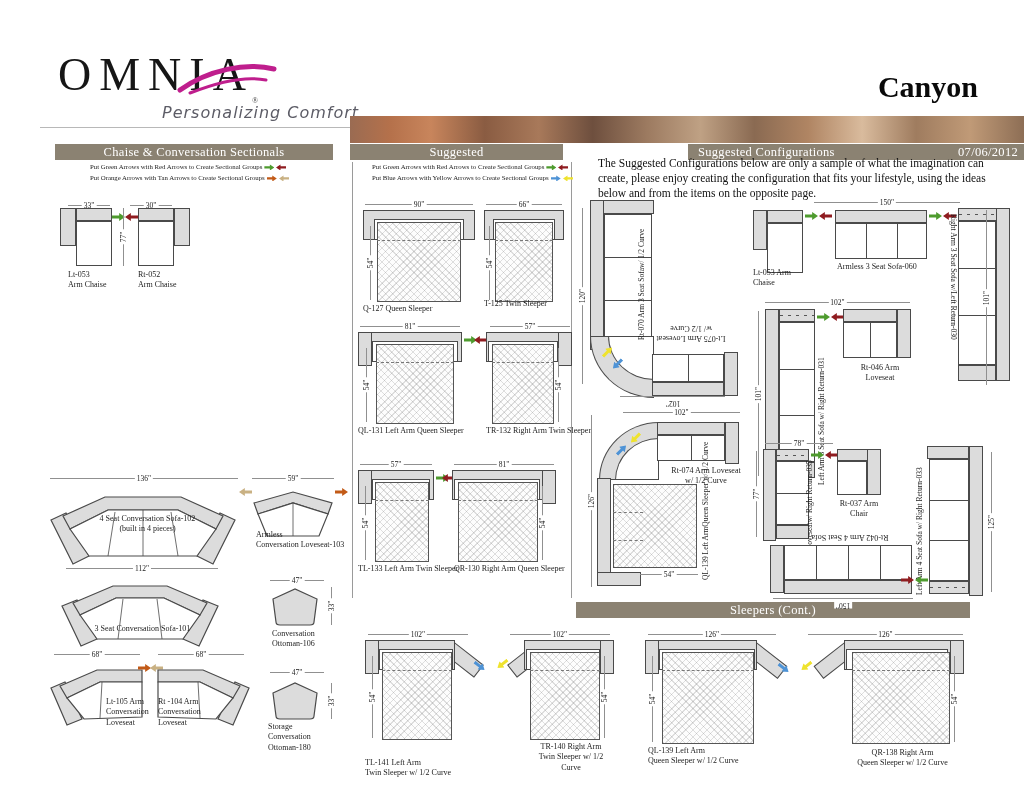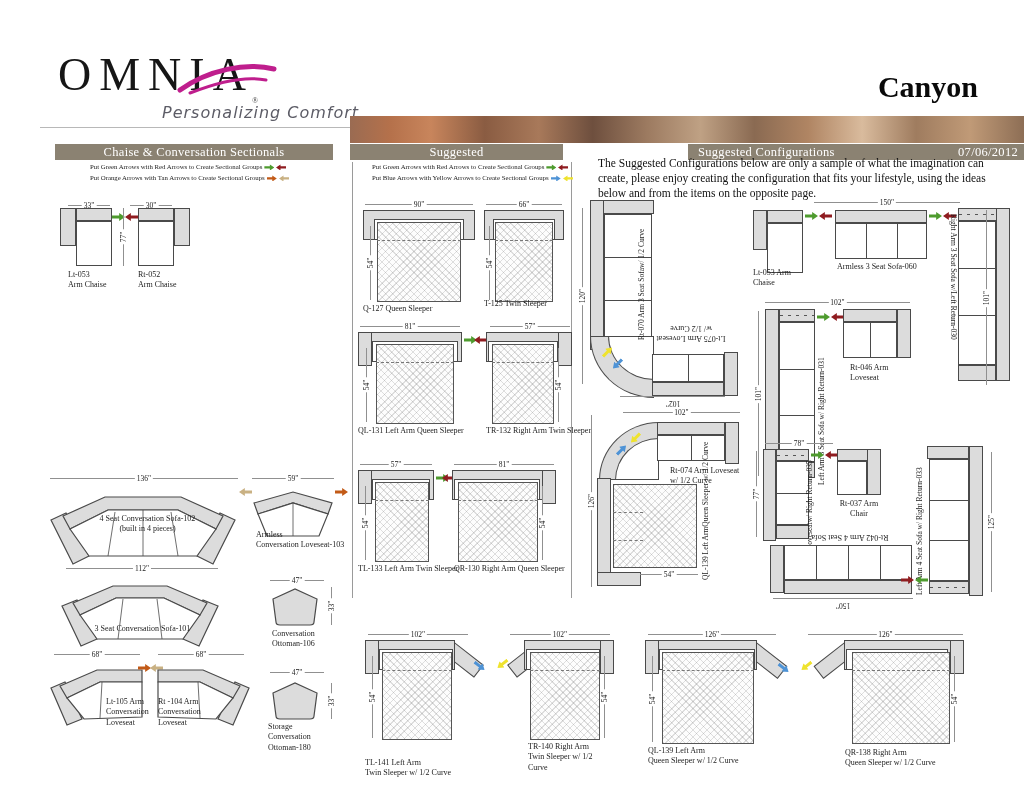--- a/index.html
+++ b/index.html
@@ -6,21 +6,21 @@
 html,body{background:#fff}
 body{width:1024px;height:803px;position:relative;font-family:"Liberation Serif",serif;overflow:hidden}
 #page{position:relative;width:1024px;height:803px;background:#fff}
 .abs{position:absolute}
 .gray{position:absolute;background:#dcdcdc;border:1px solid #4a4a4a}
 .white{position:absolute;background:#fff;border:1px solid #4a4a4a}
 .sline{position:absolute;background:#4a4a4a}
 .bed{position:absolute;border:1px solid #555;background-color:#fdfdfd;background-image:repeating-linear-gradient(45deg,rgba(110,110,110,.22) 0 1px,transparent 1px 5px),repeating-linear-gradient(135deg,rgba(110,110,110,.22) 0 1px,transparent 1px 5px)}
 .fold{position:absolute;border-top:1px dashed #777;height:0}
 .lbl{position:absolute;font-size:8px;line-height:1.3;color:#1c1c1c}
-.ctr{text-align:center}.rt{text-align:left}
+.ctr{text-align:center}.rt{text-align:center}
 .dh{position:absolute;border-top:1px solid #909090}
 .dh>span{position:absolute;left:50%;top:-4px;transform:translateX(-50%);background:#fff;padding:0 2px;font-size:7.5px;color:#222;white-space:nowrap;line-height:1}
 .dhf>span{transform:translateX(-50%) rotate(180deg);top:2px}
 .dv{position:absolute;border-left:1px solid #909090}
 .dv>span{position:absolute;top:50%;left:0;transform:translate(-50%,-50%) rotate(-90deg);background:#fff;padding:0 2px;font-size:7.5px;color:#222;white-space:nowrap;line-height:1}
 .ar{position:absolute;width:13px;height:8px;clip-path:polygon(100% 50%,55% 0,55% 31%,0 31%,0 69%,55% 69%,55% 100%)}
 .ari{display:inline-block;width:10px;height:6px;clip-path:polygon(100% 50%,55% 0,55% 31%,0 31%,0 69%,55% 69%,55% 100%);vertical-align:middle;margin-left:2px}
 .g{background:#4e9b2e}.r{background:#8f1c20}.o{background:#c25a17}.t{background:#c9b183}.b{background:#4e93d6}.y{background:#efe32e}
 .l{transform:scaleX(-1)}
 .vtext{position:absolute;writing-mode:vertical-rl;transform:rotate(180deg);font-size:7.5px;line-height:1.35;color:#1c1c1c;white-space:nowrap}
@@ -52,20 +52,21 @@
   <div class="abs" style="left:40px;top:127px;width:312px;height:1px;background:#b8b8b8"></div>
   <div class="abs" style="left:350px;top:116px;width:674px;height:27px;background:linear-gradient(90deg,#9a6b52 0%,#b5714b 6%,#c8855c 12%,#8a5c42 20%,#a8795a 28%,#6e4f3e 36%,#9c7a60 44%,#bfa184 52%,#8a6a52 60%,#b08563 68%,#d9bb9d 76%,#9f7c5f 84%,#c09a77 92%,#8d6e55 100%)"></div>
   <div class="abs" style="left:778px;top:70px;width:200px;text-align:right;font-size:30px;font-weight:bold;color:#0a0a0a">Canyon</div>
 
   <div class="bar" style="left:55px;top:144px;width:278px">Chaise &amp; Conversation Sectionals</div>
   <div class="bar" style="left:350px;top:144px;width:213px">Suggested</div>
   <div class="bar" style="left:688px;top:144px;width:336px">
     <span class="abs" style="left:10px;top:0">Suggested Configurations</span>
     <span class="abs" style="right:6px;top:0">07/06/2012</span>
   </div>
+  <div class="bar" style="left:576px;top:602px;width:394px">Sleepers (Cont.)</div>
 
   <div class="vr" style="left:352px;top:162px;height:436px"></div>
   <div class="vr" style="left:571px;top:162px;height:436px"></div>
 
   <div class="leg" style="left:90px;top:163px"><span>Put Green Arrows with Red Arrows to Create Sectional Groups</span><span class="ari g"></span><span class="ari r l"></span></div>
   <div class="leg" style="left:90px;top:174px"><span>Put Orange Arrows with Tan Arrows to Create Sectional Groups</span><span class="ari o"></span><span class="ari t l"></span></div>
   <div class="leg" style="left:372px;top:163px"><span>Put Green Arrows with Red Arrows to Create Sectional Groups</span><span class="ari g"></span><span class="ari r l"></span></div>
   <div class="leg" style="left:372px;top:174px"><span>Put Blue Arrows with Yellow Arrows to Create Sectional Groups</span><span class="ari b"></span><span class="ari y l"></span></div>
 
   <div class="abs" style="left:598px;top:156px;width:416px;font-size:11.5px;line-height:1.32;color:#111">The Suggested Configurations below are only a sample of what the imagination can create, please enjoy creating the configuration that fits your lifestyle, using the ideas below and from the items on the opposite page.</div>

